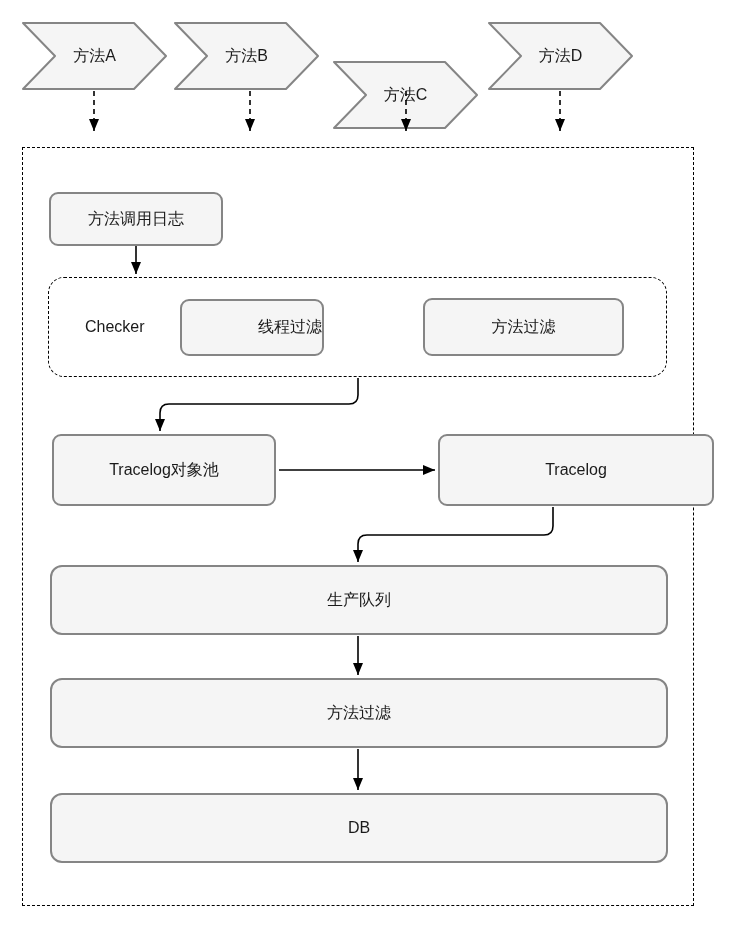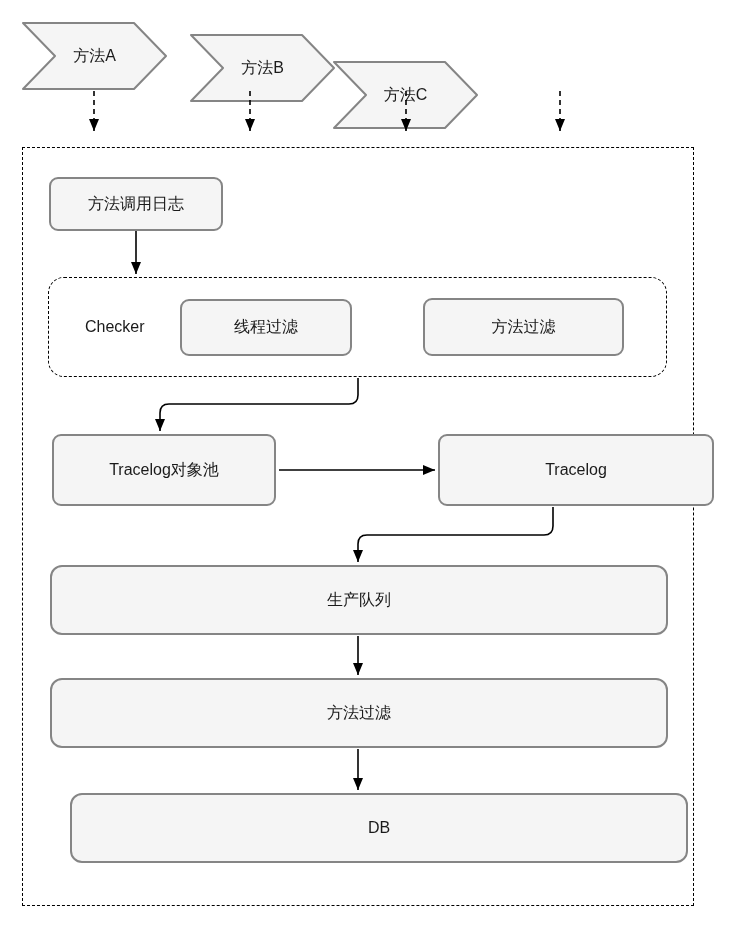--- a/index.html
+++ b/index.html
@@ -44,31 +44,37 @@
 <body>
 
 <div class="canvas">
 
   <div class="chevron" style="left:22px;">
     <svg viewBox="0 0 145 68" preserveAspectRatio="none">
       <polygon points="1,1 112,1 144,34 112,67 1,67 33,34" fill="#f5f5f5" stroke="#858585" stroke-width="2" stroke-linejoin="round"></polygon>
     </svg>
     <span class="lbl">方法A</span>
   </div>
-  <div class="chevron" style="left:190px;margin-top:12px;">
+  <div class="chevron" style="left:174px;">
     <svg viewBox="0 0 145 68" preserveAspectRatio="none">
       <polygon points="1,1 112,1 144,34 112,67 1,67 33,34" fill="#f5f5f5" stroke="#858585" stroke-width="2" stroke-linejoin="round"></polygon>
     </svg>
     <span class="lbl">方法B</span>
   </div>
   <div class="chevron" style="left:333px;margin-top:39px;">
     <svg viewBox="0 0 145 68" preserveAspectRatio="none">
       <polygon points="1,1 112,1 144,34 112,67 1,67 33,34" fill="#f5f5f5" stroke="#858585" stroke-width="2" stroke-linejoin="round"></polygon>
     </svg>
     <span class="lbl">方法C</span>
+  </div>
+  <div class="chevron" style="left:488px;">
+    <svg viewBox="0 0 145 68" preserveAspectRatio="none">
+      <polygon points="1,1 112,1 144,34 112,67 1,67 33,34" fill="#f5f5f5" stroke="#858585" stroke-width="2" stroke-linejoin="round"></polygon>
+    </svg>
+    <span class="lbl">方法D</span>
   </div>
 
   <div class="outer-container"></div>
 
   <div class="checker-container">
     <span class="checker-label">Checker</span>
   </div>
 
   <svg class="wires">
     <defs>
@@ -88,41 +94,41 @@
 
     <path d="M279,470 H435" stroke="#000" stroke-width="1.6" fill="none" marker-end="url(#arr)"></path>
 
     <path d="M553,507 V526 Q553,535 544,535 H367 Q358,535 358,544 V562" stroke="#000" stroke-width="1.6" fill="none" marker-end="url(#arr)"></path>
 
     <path d="M358,636 V675" stroke="#000" stroke-width="1.6" fill="none" marker-end="url(#arr)"></path>
 
     <path d="M358,749 V790" stroke="#000" stroke-width="1.6" fill="none" marker-end="url(#arr)"></path>
   </svg>
 
-  <div class="node" style="left:49px;top:177px;width:174px;height:54px;">
+  <div class="node" style="left:49px;top:192px;width:174px;height:54px;">
     <span>方法调用日志</span>
   </div>
 
-  <div class="node" style="left:180px;top:299px;width:172px;height:57px;">
+  <div class="node" style="left:180px;top:299px;width:144px;height:57px;justify-content:flex-end;">
     <span>线程过滤</span>
   </div>
   <div class="node" style="left:423px;top:298px;width:201px;height:58px;">
     <span>方法过滤</span>
   </div>
 
   <div class="node" style="left:52px;top:434px;width:224px;height:72px;">
     <span>Tracelog对象池</span>
   </div>
   <div class="node" style="left:438px;top:434px;width:276px;height:72px;">
     <span>Tracelog</span>
   </div>
 
   <div class="node wide" style="left:50px;top:565px;width:618px;height:70px;">
     <span>生产队列</span>
   </div>
   <div class="node wide" style="left:50px;top:678px;width:618px;height:70px;">
     <span>方法过滤</span>
   </div>
-  <div class="node wide" style="left:50px;top:793px;width:618px;height:70px;margin-left:20px;">
+  <div class="node wide" style="left:50px;top:793px;width:618px;height:70px;">
     <span>DB</span>
   </div>
 
 </div>
 
 </body></html>

